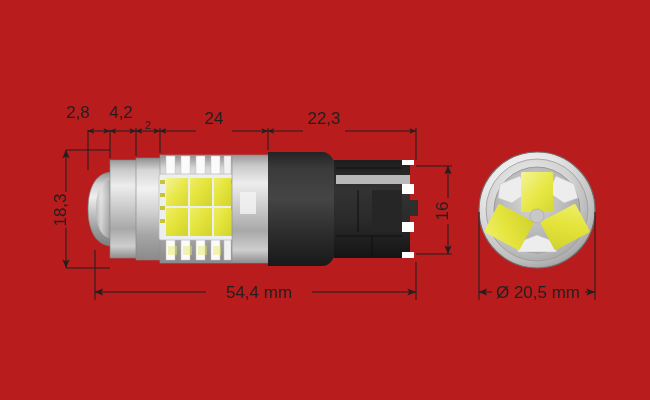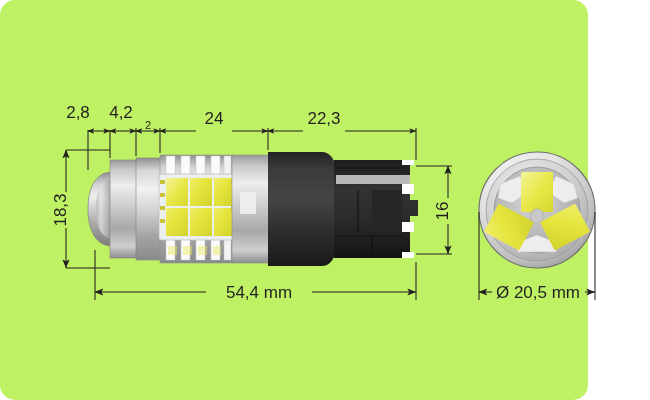--- a/index.html
+++ b/index.html
@@ -1,18 +1,18 @@
 <!DOCTYPE html>
 <html><head>
 <meta charset="utf-8">
 <style>
   html,body{margin:0;padding:0;background:#ffffff;}
   body{width:650px;height:400px;overflow:hidden;
        font-family:"Liberation Sans","DejaVu Sans",sans-serif;}
-  #stage{position:relative;width:588px;height:400px;background:#bef264;border-radius:15px;}
+  #stage{position:relative;width:650px;height:400px;background:#b91c1c;}
   svg#drawing{position:absolute;left:0;top:0;width:650px;height:400px;display:block;}
   .dimtext{font-family:"Liberation Sans","DejaVu Sans",sans-serif;
            font-size:17px;fill:#231f20;}
   .dimtext.tiny{font-size:11px;}
 </style>
 </head>
 <body>
 
 <div id="stage">
 <svg id="drawing" viewBox="0 0 650 400">

